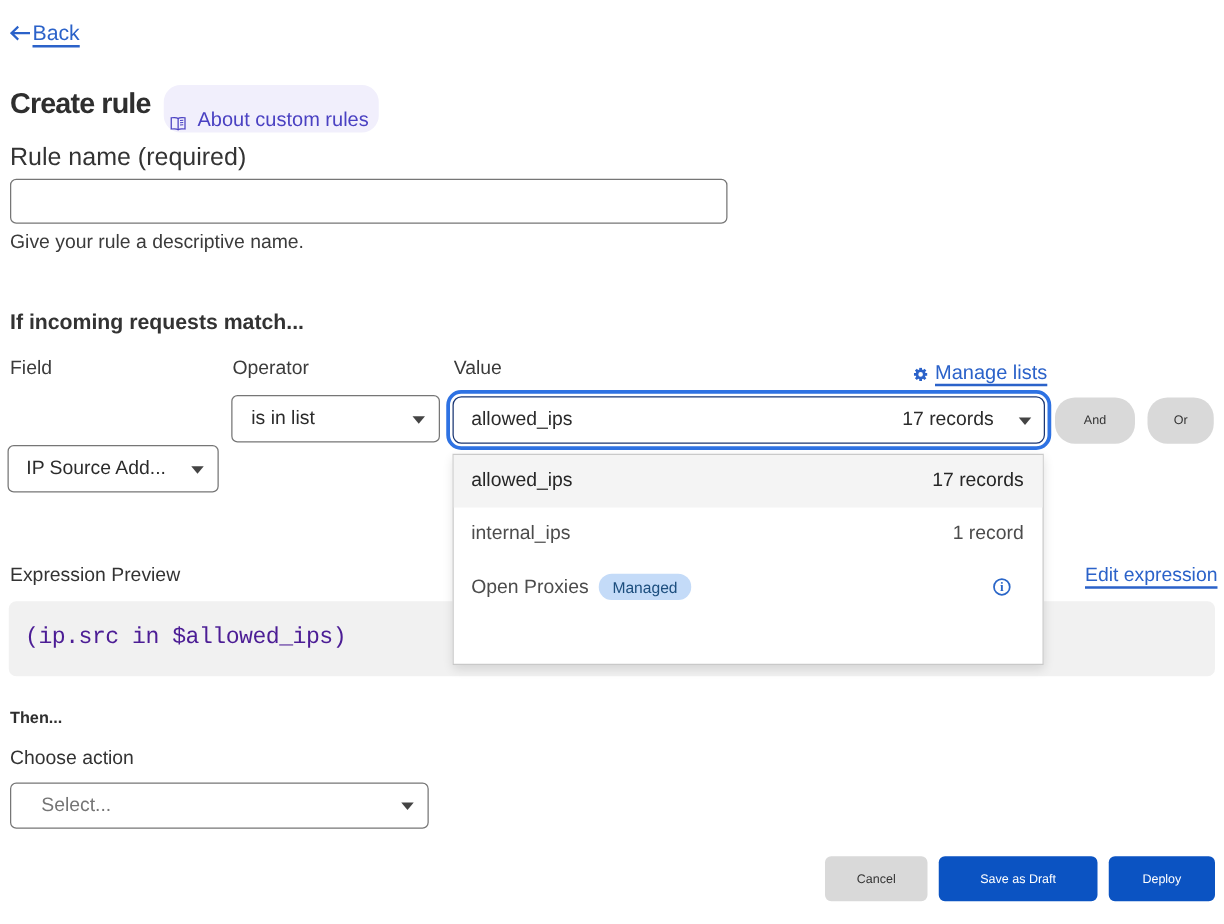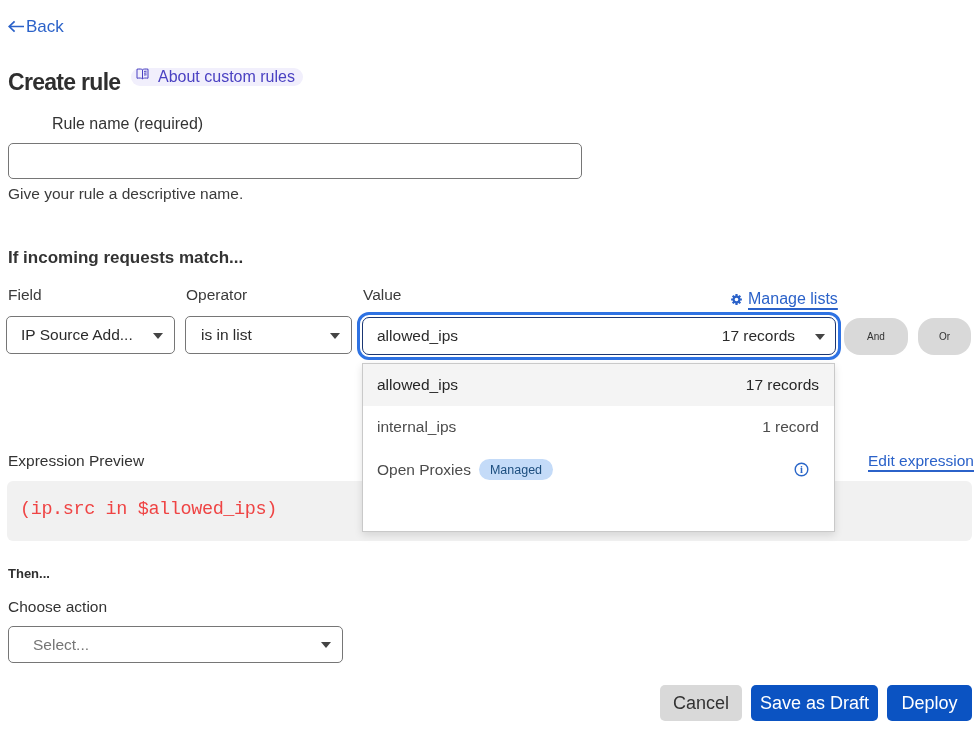--- a/index.html
+++ b/index.html
@@ -5,76 +5,76 @@
   * { margin:0; padding:0; box-sizing:border-box; }
   html,body { width:979px; height:739px; background:#fff; font-family:"Liberation Sans", sans-serif; color:#333; overflow:hidden; }
   body { position:relative; }
   .abs { position:absolute; }
   .lnk { color:#2b62c9; text-decoration:underline; text-underline-offset:4px; text-decoration-thickness:1.5px; }
   
   #back { left:8px; top:17px; font-size:17px; color:#2b62c9; }
   #back svg.arr { position:relative; top:1px; margin-right:1px; }
   
   #h1 { left:8px; top:69px; font-size:23px; font-weight:bold; color:#2f2f2f; letter-spacing:-0.7px; }
-  #badge { left:131px; top:68px; height:18px; border-radius:13.5px; background:#f1effc;
-           color:#4a41c2; font-size:16px; display:flex; align-items:flex-start; padding:0 8px 0 5px; }
+  #badge { left:131px; top:68px; height:38px; border-radius:13.5px; background:#f1effc;
+           color:#4a41c2; font-size:16px; display:flex; align-items:flex-end; padding:0 8px 0 5px; }
   #badge svg { margin-right:9px; }
   
-  #lbl-rulename { left:8px; top:115px; font-size:16px;margin-left:44px; }
+  #lbl-rulename { left:8px; top:115px; font-size:20px; }
   #inp-rulename { left:8px; top:143px; width:574px; height:36px; border:1px solid #767676; border-radius:5px; background:#fff; }
   #helper { left:8px; top:185px; font-size:15.5px; color:#3b3b3b; }
   
   #h2a { left:8px; top:248px; font-size:17px; font-weight:bold; color:#333; }
   .collbl { top:286px; font-size:15.5px; color:#3b3b3b; }
   #lbl-field { left:8px; } #lbl-op { left:186px; } #lbl-val { left:363px; }
   #managelists { left:731px; top:290px; font-size:16px; color:#2b62c9; display:flex; align-items:center; }
   #managelists svg { margin-right:6px; }
   #managelists span { text-decoration:underline; text-underline-offset:4px; text-decoration-thickness:1.5px; }
   .sel { position:absolute; top:316px; height:38px; border:1px solid #767676; border-radius:5px; background:#fff;
          font-size:15.5px; color:#2b2b2b; display:flex; align-items:center; }
   .caret { position:absolute; right:11px; top:50%; margin-top:-2.5px; width:0; height:0;
            border-left:5.5px solid transparent; border-right:5.5px solid transparent; border-top:6px solid #444; }
-  #sel1 { left:6px; width:169px; padding-left:14px; }
+  #sel1 { left:6px; width:169px; padding-left:14px;margin-top:40px; }
   #sel2 { left:185px; width:167px; padding-left:15px; }
   #selv { left:362px; width:474px; height:38px; top:317px; border:1px solid #1a3673;
           outline:3px solid #2e72e3; outline-offset:2px; border-radius:7px;
           padding-left:14px; padding-right:40px; justify-content:space-between; }
   #btn-and { left:844px; top:318px; width:64px; }
   #btn-or  { left:918px; top:318px; width:53px; }
   .gbtn { position:absolute; height:37px; background:#d9d9d9; border-radius:16px; font-size:10px; color:#333;
           display:flex; align-items:center; justify-content:center; }
   
   #panel { left:362px; top:363px; width:473px; height:169px; background:#fff; border:1px solid #c9c9c9;
            box-shadow:0 3px 8px rgba(0,0,0,0.12); z-index:5; }
   .row { height:42.25px; display:flex; align-items:center; justify-content:space-between;
          padding:0 15px 0 14px; font-size:15.5px; color:#4c4c4c; }
   .row:first-child { background:#f4f4f4; color:#262626; }
   .pill { background:#c4dbf8; color:#1c4e7e; font-size:12.5px; border-radius:11px; height:21px;
           display:inline-flex; align-items:center; padding:0 11px; margin-left:8px; }
   
   #lbl-exp { left:8px; top:452px; font-size:15.5px; }
   #editexp { left:868px; top:452px; font-size:15.5px; }
   #expblock { left:7px; top:481px; width:965px; height:60px; background:#f1f1f1; border-radius:6px; }
-  #code { left:20px; top:499px; font-family:"Liberation Mono", monospace; font-size:18.5px; color:#ef4444; letter-spacing:-0.4px; }
+  #code { left:20px; top:499px; font-family:"Liberation Mono", monospace; font-size:18.5px; color:#4c1d95; letter-spacing:-0.4px; }
   
   #h2b { left:8px; top:566px; font-size:13px; font-weight:bold; color:#2f2f2f; }
   #lbl-action { left:8px; top:598px; font-size:15.5px; }
   #sel3 { left:8px; top:626px; height:37px!important; width:335px; height:37px; color:#757575; padding-left:24px; }
   
-  .bbtn { position:absolute; top:685px; height:36px; border-radius:5px; font-size:18px;
+  .bbtn { position:absolute; top:685px; height:36px; border-radius:5px; font-size:10px;
           display:flex; align-items:center; justify-content:center; }
   #btn-cancel { left:660px; width:82px; background:#d9d9d9; color:#333; }
   #btn-save { left:751px; width:127px; background:#0b53c2; color:#fff; }
   #btn-deploy { left:887px; width:85px; background:#0b53c2; color:#fff; }
 </style>
 </head>
 <body>
   <div class="abs" id="back"><svg class="arr" width="17" height="13" viewBox="0 0 17 13" fill="none" stroke="#2b62c9" stroke-width="1.7">
       <path d="M16 6.5 L1.5 6.5 M6.6 1.3 L1.2 6.5 L6.6 11.7"></path>
-    </svg><span style="text-underline-offset:4px;text-decoration-thickness:2px;">Back</span></div>
+    </svg><span style="text-decoration:underline;text-underline-offset:4px;text-decoration-thickness:2px;">Back</span></div>
 
   <div class="abs" id="h1">Create rule</div>
   <div class="abs" id="badge">
     <svg width="13" height="13" viewBox="0 0 13 13" fill="none" stroke="#4a41c2" stroke-width="1">
       <path d="M6.5 1.8 C5.5 0.9 3.5 0.9 1 1.2 L1 10.2 C3.5 9.9 5.5 9.9 6.5 10.8 C7.5 9.9 9.5 9.9 12 10.2 L12 1.2 C9.5 0.9 7.5 0.9 6.5 1.8 Z"></path>
       <line x1="6.5" y1="1.8" x2="6.5" y2="10.8"></line>
       <line x1="8" y1="3.4" x2="10.6" y2="3.2"></line>
       <line x1="8" y1="5.2" x2="10.6" y2="5.0"></line>
       <line x1="8" y1="7.0" x2="10.6" y2="6.8"></line>
     </svg>

